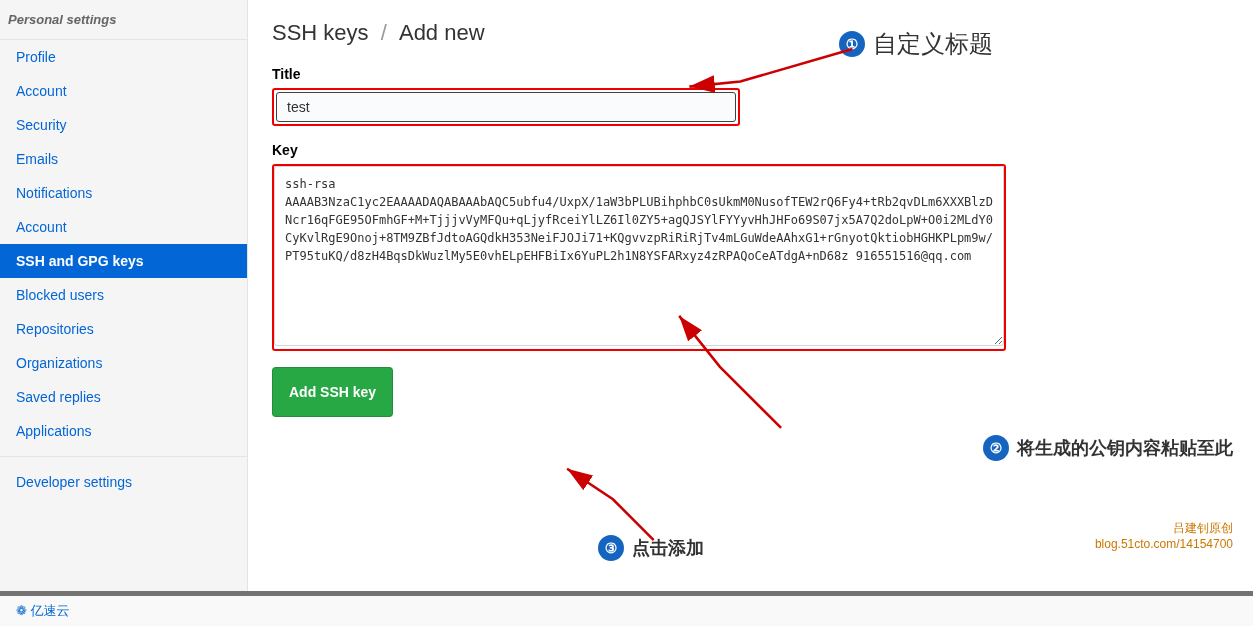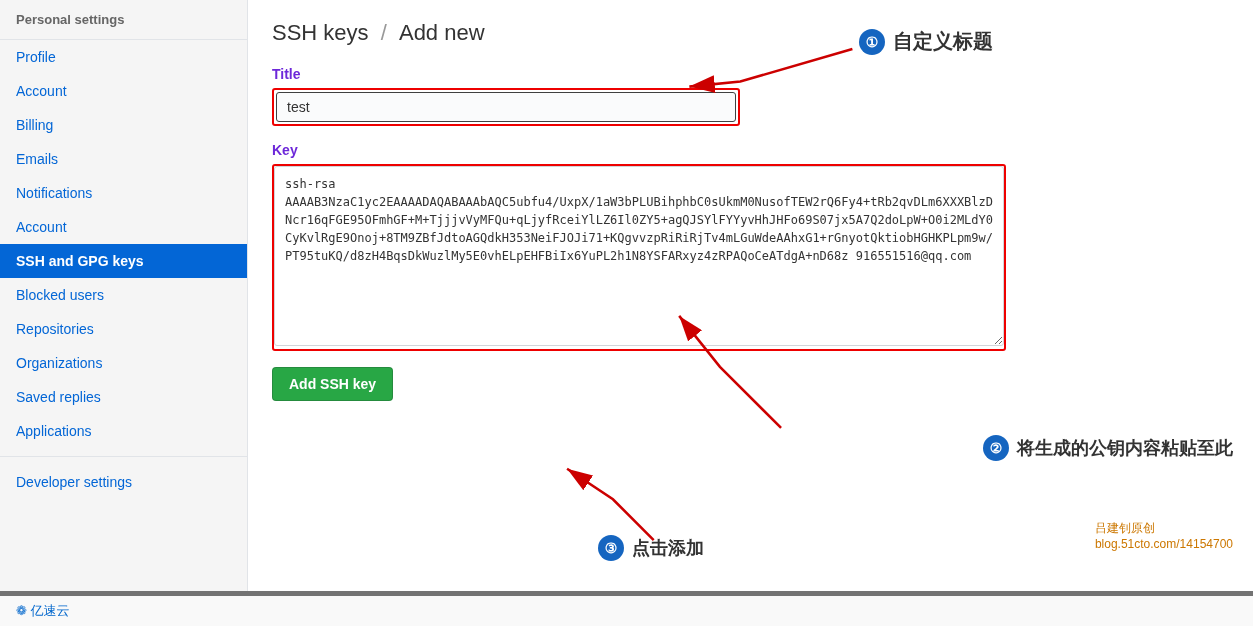--- a/index.html
+++ b/index.html
@@ -2,68 +2,68 @@
 <html><head>
   <meta charset="utf-8">
   <style>
     * { box-sizing: border-box; margin: 0; padding: 0; }
     body { font-family: -apple-system, BlinkMacSystemFont, "Segoe UI", Helvetica, Arial, sans-serif; font-size: 14px; color: #333; background: #fff; display: flex; flex-direction: column; min-height: 626px; }
 
     .layout { display: flex; flex: 1; }
 
     
     .sidebar { width: 248px; min-width: 248px; background: #f5f5f5; border-right: 1px solid #e1e4e8; padding: 0; }
-    .sidebar-header { padding: 12px 16px; font-size: 13px; font-weight: 600; color: #666; border-bottom: 1px solid #e1e4e8; background: #f5f5f5; }
+    .sidebar-header { padding: 12px 8px; font-size: 13px; font-weight: 600; color: #666; border-bottom: 1px solid #e1e4e8; background: #f5f5f5; font-style: italic; }
     .sidebar-item { display: block; padding: 9px 16px; color: #0366d6; text-decoration: none; font-size: 14px; border-bottom: none; cursor: pointer; }
     .sidebar-item.active { background: #0366d6; color: #fff; border-radius: 0; font-weight: 600; }
     .sidebar-divider { height: 1px; background: #e1e4e8; margin: 8px 0; }
 
     
     .main { flex: 1; padding: 20px 24px; position: relative; background: #fff; }
 
     .page-title { font-size: 22px; font-weight: 300; color: #333; margin-bottom: 20px; }
     .page-title .separator { color: #999; margin: 0 6px; }
     .page-title .add-new { font-weight: 300; }
 
     .form-group { margin-bottom: 16px; }
-    .form-label { display: block; font-weight: 600; font-size: 14px; margin-bottom: 6px; color: #6d28d9; }
+    .form-label { display: block; font-weight: 600; font-size: 14px; margin-bottom: 6px; color: #000000; }
     .form-input { width: 460px; padding: 6px 10px; font-size: 14px; border: 1px solid #404040; border-radius: 3px; outline: none; background: #fafbfc; color: #333; }
 
     .form-textarea { width: 730px; min-height: 180px; padding: 8px 10px; font-size: 12px; font-family: monospace; border: 1px solid #d1d5da; border-radius: 3px; background: #fff; color: #333; resize: vertical; line-height: 1.5; }
 
     
     .title-wrapper { border: 2px solid #e00; border-radius: 3px; display: inline-block; padding: 2px; }
 
     .key-wrapper { border: 2px solid #e00; border-radius: 3px; display: inline-block; }
 
-    .btn-add { background: #28a745; color: #fff; border: 1px solid rgba(27,31,35,0.2); border-radius: 4px; padding: 8px 16px; font-size: 14px; font-weight: 600; cursor: pointer; }
+    .btn-add { background: #28a745; color: #fff; border: 1px solid rgba(27,31,35,0.2); border-radius: 4px; padding: 16px 16px; font-size: 14px; font-weight: 600; cursor: pointer; }
 
     
     .annotation-area { position: absolute; top: 0; left: 0; width: 100%; height: 100%; pointer-events: none; }
 
     
     .arrow-overlay { position: absolute; top: 0; left: 0; width: 100%; height: 100%; pointer-events: none; }
 
     
     .footer-bar { background: #f9f9f9; border-top: 5px solid #737373; padding: 6px 16px; display: flex; justify-content: space-between; align-items: center; font-size: 12px; color: #999; }
     .footer-logo { color: #0066cc; font-size: 13px; }
 
-    .watermark-area { position: absolute; right: 20px; bottom: 40px; pointer-events: none; }
+    .watermark-area { position: absolute; right: 20px; bottom: 40px; text-align: right; pointer-events: none; }
     .watermark-line { font-size: 12px; color: #cc7700; }
   </style>
 </head>
 <body>
 
 <div class="layout">
 
   <div class="sidebar">
     <div class="sidebar-header">Personal settings</div>
     <a class="sidebar-item">Profile</a>
     <a class="sidebar-item">Account</a>
-    <a class="sidebar-item">Billing</a>
+    <a class="sidebar-item">Security</a>
     <a class="sidebar-item">Emails</a>
     <a class="sidebar-item">Notifications</a>
     <a class="sidebar-item">Account</a>
     <a class="sidebar-item active">SSH and GPG keys</a>
     <a class="sidebar-item">Blocked users</a>
     <a class="sidebar-item">Repositories</a>
     <a class="sidebar-item">Organizations</a>
     <a class="sidebar-item">Saved replies</a>
     <a class="sidebar-item">Applications</a>
     <div class="sidebar-divider"></div>
@@ -93,21 +93,21 @@
     </div>
 
     <div style="margin-top:12px;">
       <button class="btn-add">Add SSH key</button>
     </div>
 
     <div class="annotation-area">
 
       <div style="position:absolute; top:28px; right:260px; display:flex; align-items:center; gap:8px;">
         <div style="display:inline-flex;align-items:center;justify-content:center;width:26px;height:26px;background:#1565c0;color:#fff;border-radius:50%;font-size:14px;font-weight:700;">①</div>
-        <span style="font-size:20px;font-weight:700;color:#333;">自定义标题</span>
+        <span style="font-size:24px;font-weight:400;color:#333;">自定义标题</span>
       </div>
 
       <div style="position:absolute; bottom:130px; right:20px; display:flex; align-items:center; gap:8px;">
         <div style="display:inline-flex;align-items:center;justify-content:center;width:26px;height:26px;background:#1565c0;color:#fff;border-radius:50%;font-size:14px;font-weight:700;">②</div>
         <span style="font-size:18px;font-weight:700;color:#333;">将生成的公钥内容粘贴至此</span>
       </div>
 
       <div style="position:absolute; bottom:30px; left:350px; display:flex; align-items:center; gap:8px;">
         <div style="display:inline-flex;align-items:center;justify-content:center;width:26px;height:26px;background:#1565c0;color:#fff;border-radius:50%;font-size:14px;font-weight:700;">③</div>
         <span style="font-size:18px;font-weight:700;color:#333;font-family:Liberation Mono, monospace;">点击添加</span>

